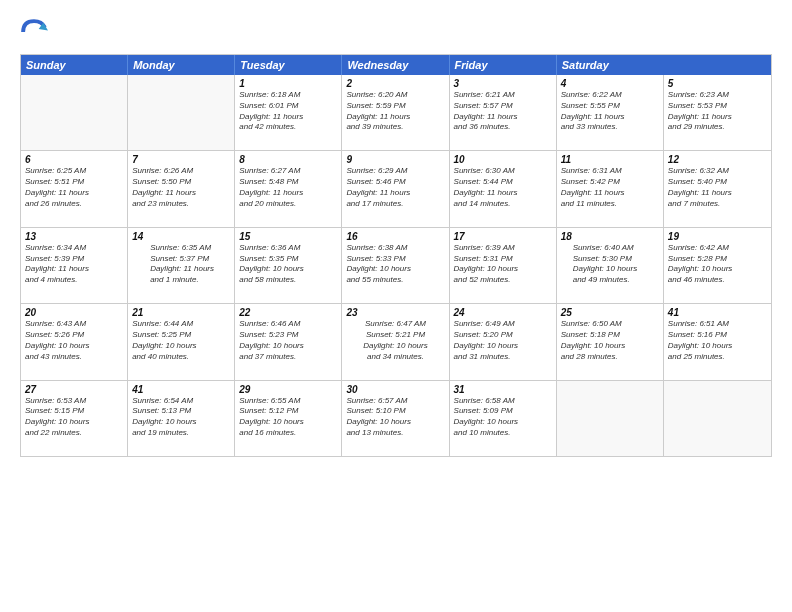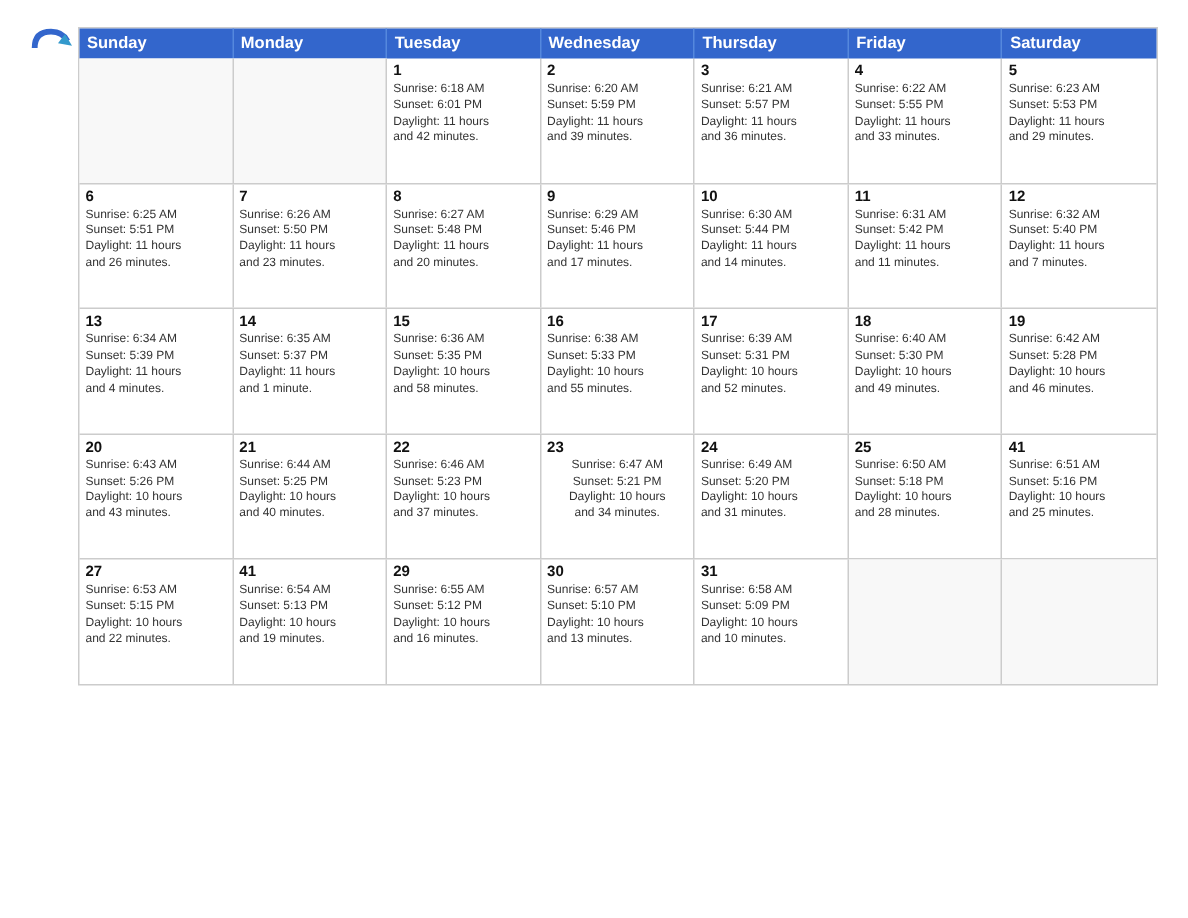--- a/index.html
+++ b/index.html
@@ -8,21 +8,22 @@
       background: #fff;
       width: 792px;
       height: 612px;
       overflow: hidden;
     }
     .page {
       width: 792px;
       height: 467px;
       padding: 18px 20px 10px 20px;
       display: flex;
-      flex-direction: row;
+      flex-direction: column;
+      font-style: italic;
     }
     .header {
       display: flex;
       justify-content: space-between;
       align-items: flex-start;
       margin-bottom: 8px;
     }
     .logo {
       display: flex;
       align-items: center;
@@ -126,21 +127,20 @@
       <div class="subtitle"></div>
     </div>
   </div>
 
   <div class="calendar">
     <div class="cal-header">
     <div class="cal-header-cell">Sunday</div>
         <div class="cal-header-cell">Monday</div>
         <div class="cal-header-cell">Tuesday</div>
         <div class="cal-header-cell">Wednesday</div>
-        <div class="cal-header-cell">Thursday</div>
         <div class="cal-header-cell">Friday</div>
         <div class="cal-header-cell">Saturday</div>
       </div>
     <div class="cal-body">
     <div class="cal-row">
           <div class="cal-cell empty"></div>
           <div class="cal-cell empty"></div>
           <div class="cal-cell">
             <div class="day-num">1</div>
             <div class="cell-text" style="white-space: pre-line;">Sunrise: 6:18 AM
@@ -231,21 +231,21 @@
         <div class="cal-row">
           <div class="cal-cell">
             <div class="day-num">13</div>
             <div class="cell-text" style="white-space: pre-line;">Sunrise: 6:34 AM
 Sunset: 5:39 PM
 Daylight: 11 hours
 and 4 minutes.</div>
           </div>
           <div class="cal-cell">
             <div class="day-num">14</div>
-            <div class="cell-text" style="white-space: pre-line;">Sunrise: 6:35 AM
+            <div class="cell-text" style="white-space: pre-line; margin-left: 18px;">Sunrise: 6:35 AM
 Sunset: 5:37 PM
 Daylight: 11 hours
 and 1 minute.</div>
           </div>
           <div class="cal-cell">
             <div class="day-num">15</div>
             <div class="cell-text" style="white-space: pre-line;">Sunrise: 6:36 AM
 Sunset: 5:35 PM
 Daylight: 10 hours
 and 58 minutes.</div>
@@ -259,21 +259,21 @@
           </div>
           <div class="cal-cell">
             <div class="day-num">17</div>
             <div class="cell-text" style="white-space: pre-line;">Sunrise: 6:39 AM
 Sunset: 5:31 PM
 Daylight: 10 hours
 and 52 minutes.</div>
           </div>
           <div class="cal-cell">
             <div class="day-num">18</div>
-            <div class="cell-text" style="white-space: pre-line;">Sunrise: 6:40 AM
+            <div class="cell-text" style="white-space: pre-line; margin-left: 12px;">Sunrise: 6:40 AM
 Sunset: 5:30 PM
 Daylight: 10 hours
 and 49 minutes.</div>
           </div>
           <div class="cal-cell">
             <div class="day-num">19</div>
             <div class="cell-text" style="white-space: pre-line;">Sunrise: 6:42 AM
 Sunset: 5:28 PM
 Daylight: 10 hours
 and 46 minutes.</div>

